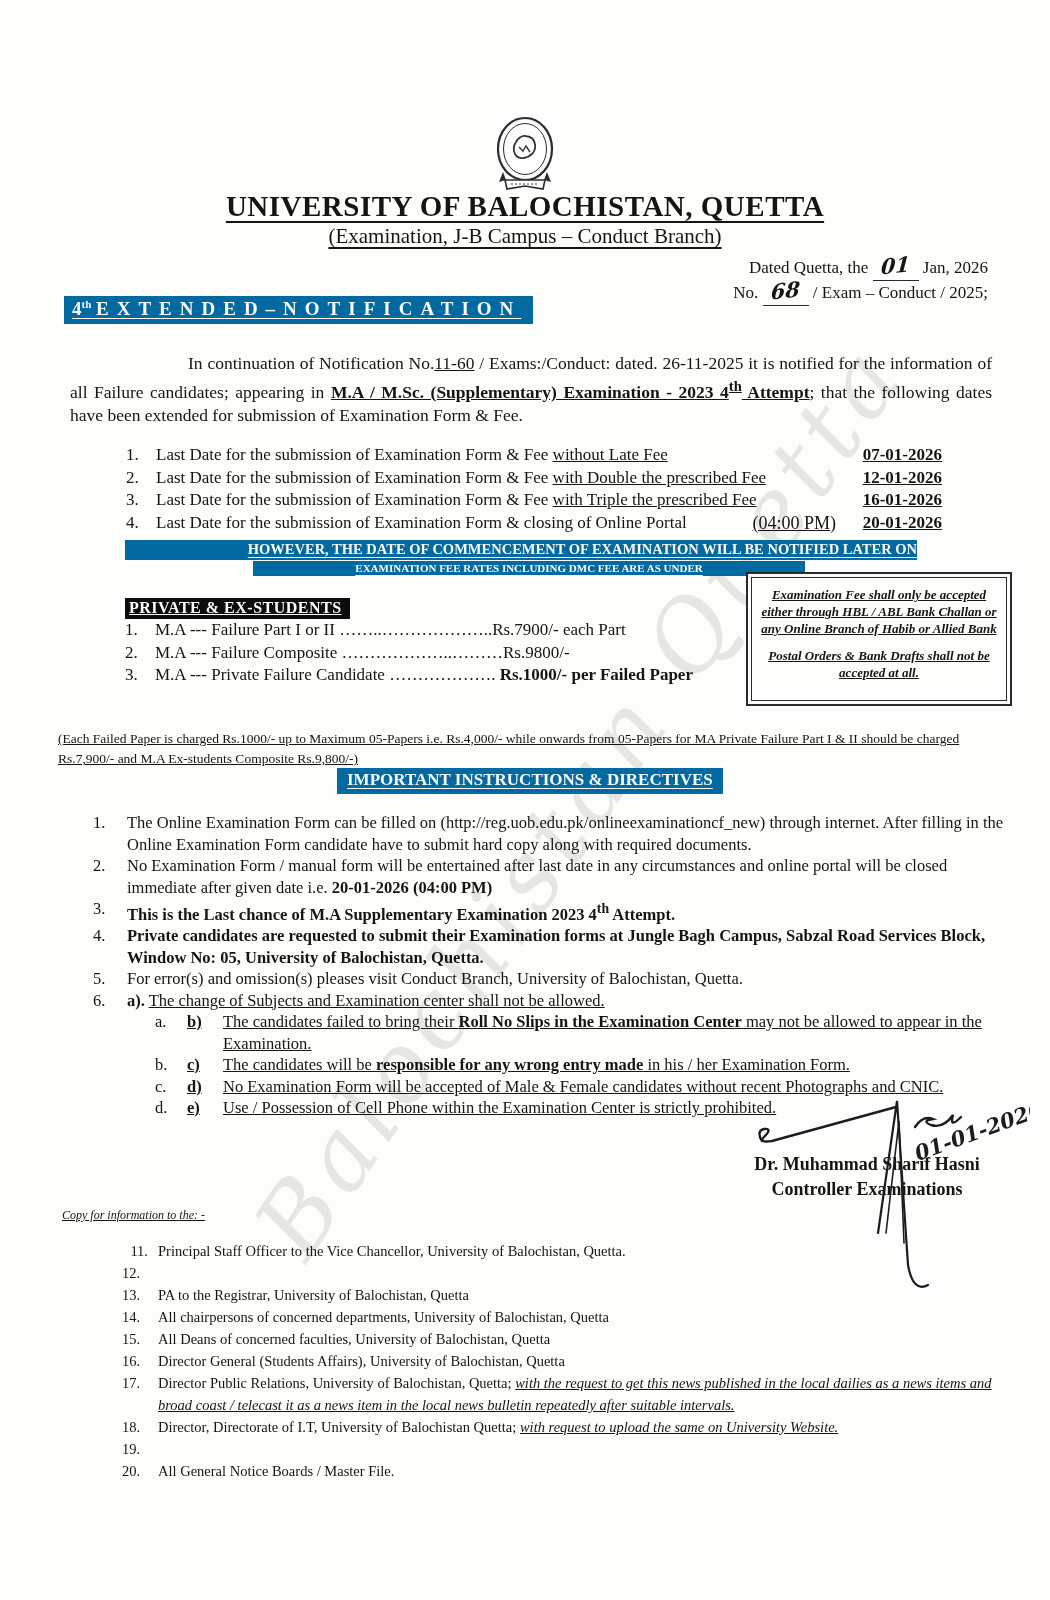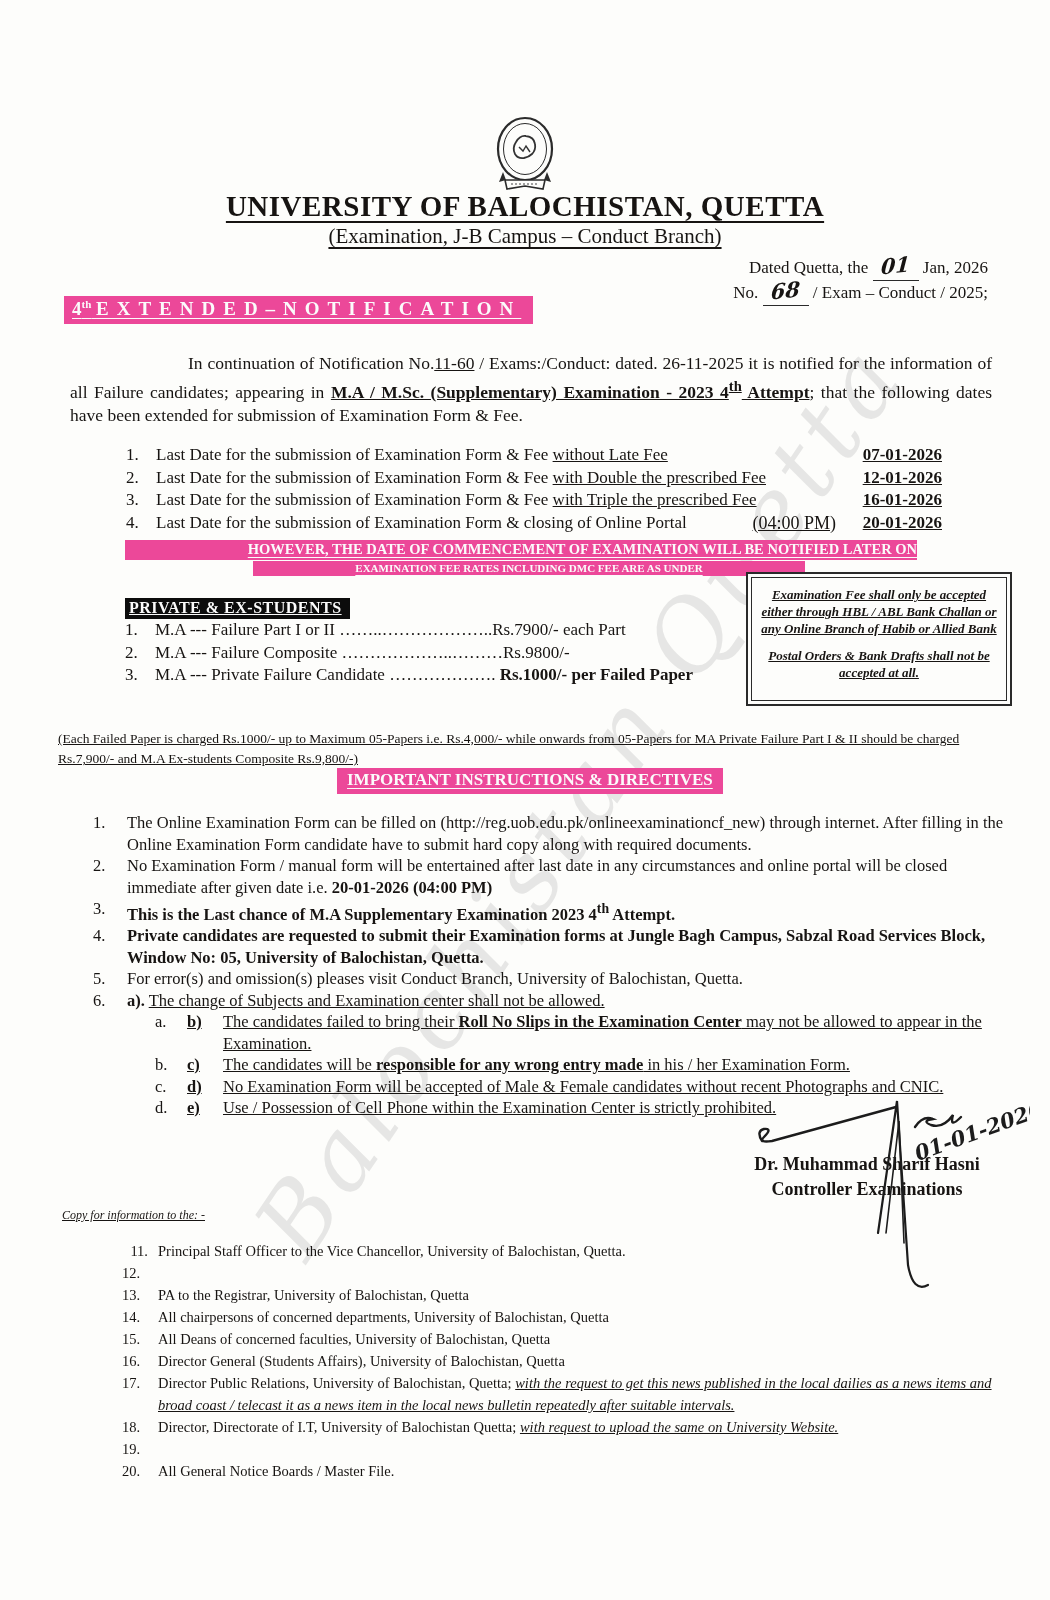--- a/index.html
+++ b/index.html
@@ -33,21 +33,21 @@
   }
   .dateblock{right:62px;top:256px;text-align:right;font-size:17px;line-height:24px;}
   .hand{
     display:inline-block;font-family:"DejaVu Serif",serif;font-style:italic;
     font-weight:bold;font-size:21px;transform:rotate(-6deg) skewX(-10deg);
     padding:0 6px;line-height:16px;
   }
   .hand-slot{display:inline-block;border-bottom:1.5px solid #2a2a2a;min-width:46px;text-align:center;}
   
   .black-banner{
-    background:#ec4899;color:#fbfbfb;font-weight:bold;
+    background:#0369a1;color:#fbfbfb;font-weight:bold;
     text-decoration:underline;text-underline-offset:3px;
   }
   .notif-banner{left:64px;top:296px;padding:2px 12px 4px 8px;font-size:19px;}
   .notif-banner .spread{letter-spacing:8px;}
   .notif-banner sup{font-size:11px;letter-spacing:0;}
   
   .intro{
     left:70px;top:352px;width:922px;font-size:17.5px;line-height:23px;
     text-align:justify;text-indent:118px;
   }

